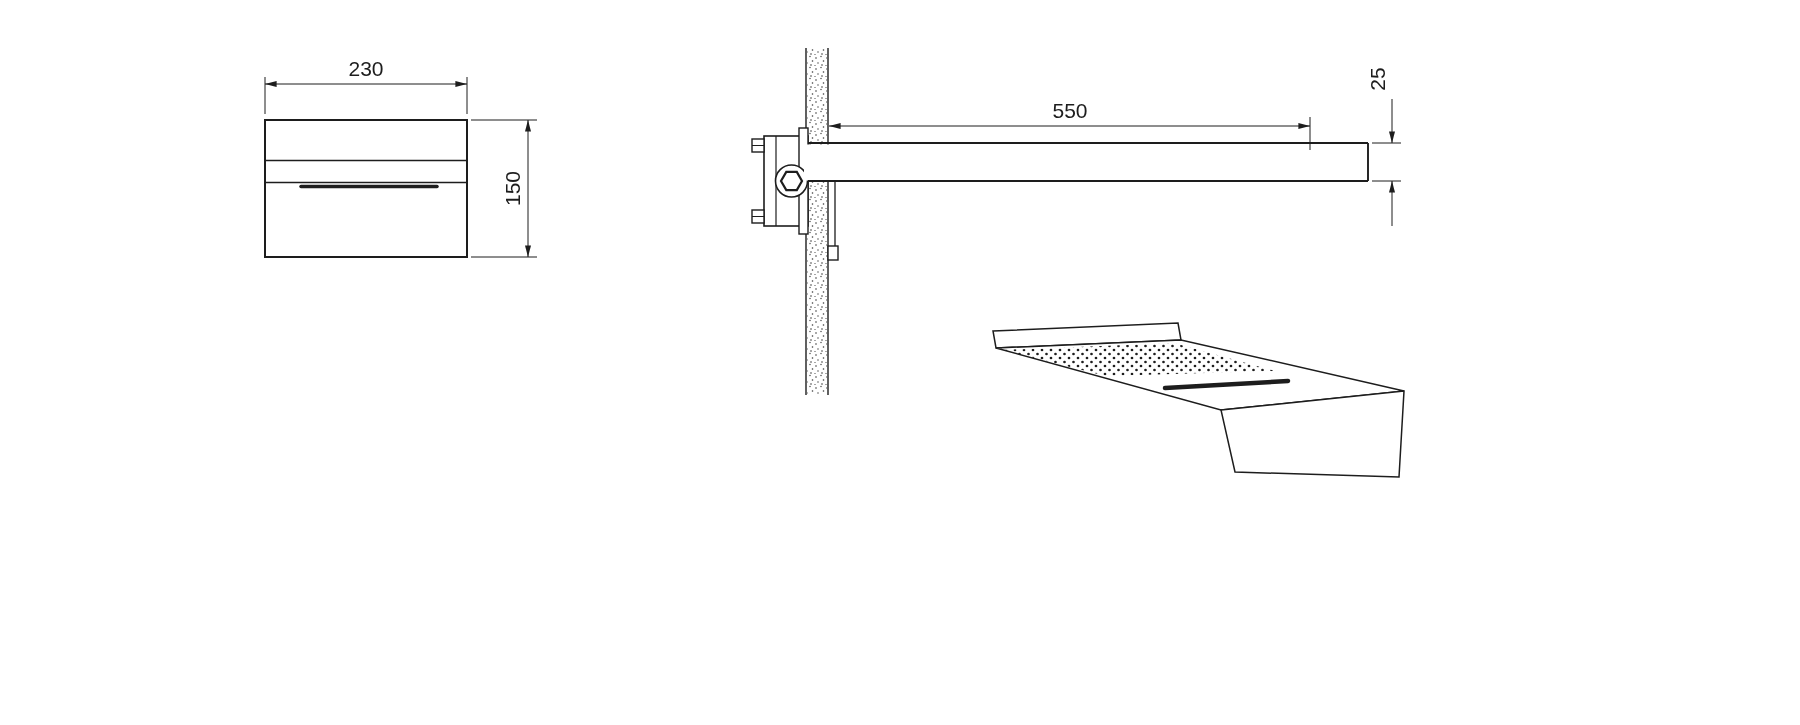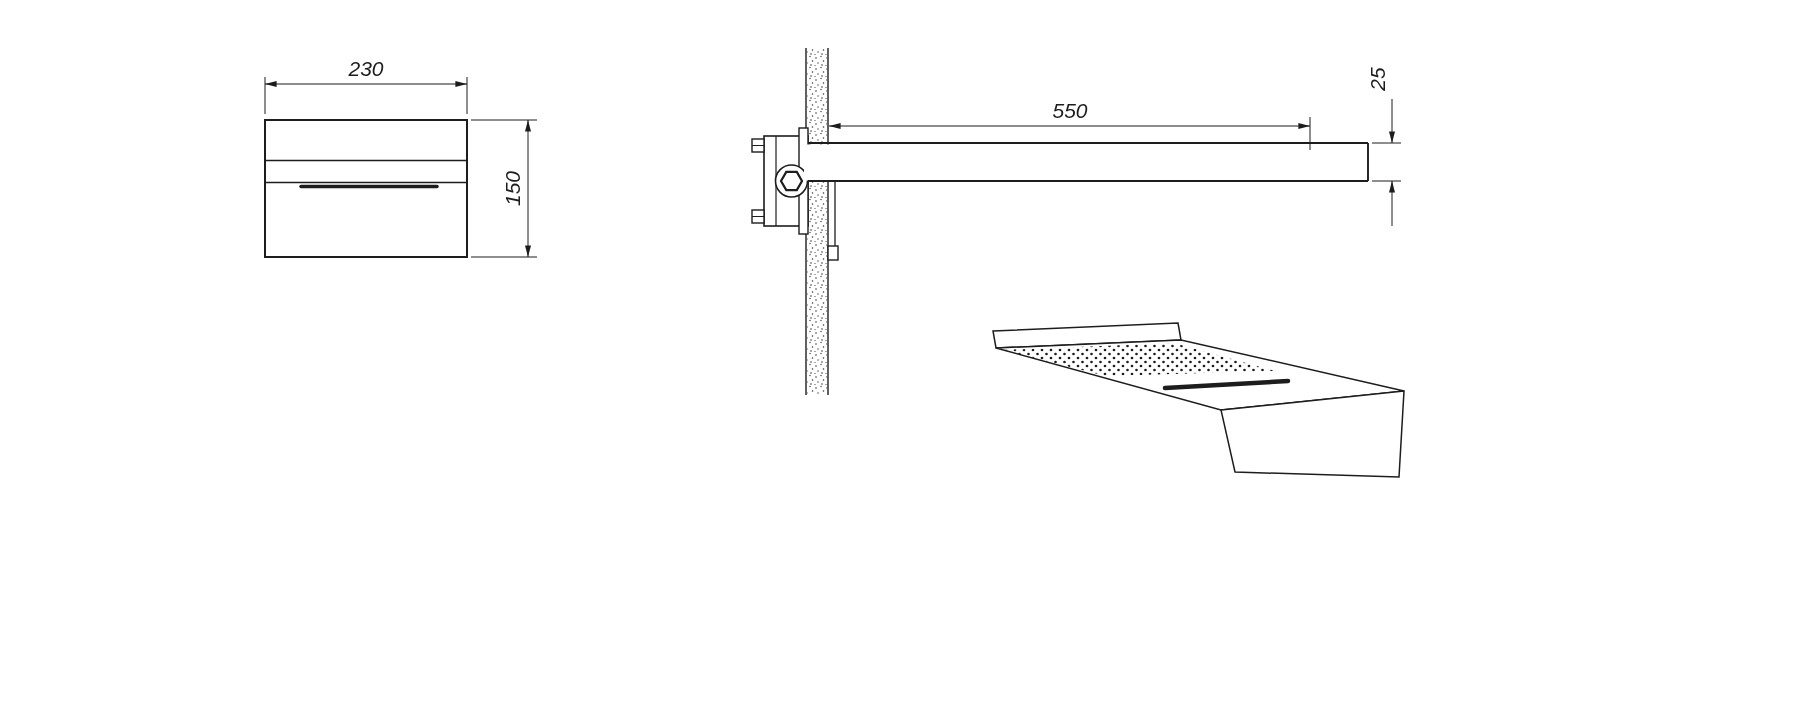--- a/index.html
+++ b/index.html
@@ -2,21 +2,20 @@
 <html style="--line: #1d1d1d; --bg: #ffffff;"><head>
 <meta charset="utf-8">
 <style>
   :root { --line:#1d1d1d; --bg:#ffffff; }
   html,body { margin:0; padding:0; background:var(--bg); }
   .sheet {
     position:relative;
     width:1800px; height:646px;
     background:var(--bg);
     overflow:hidden;
-    font-style:italic;
   }
   svg { display:block; }
   svg text {
     font-family:"Liberation Sans", sans-serif;
     font-size:21px;
     fill:var(--line);
   }
   .ln  { stroke:var(--line); fill:none; }
   .fw  { stroke:var(--line); fill:#ffffff; }
   .dim { stroke:var(--line); fill:none; stroke-width:1; }

